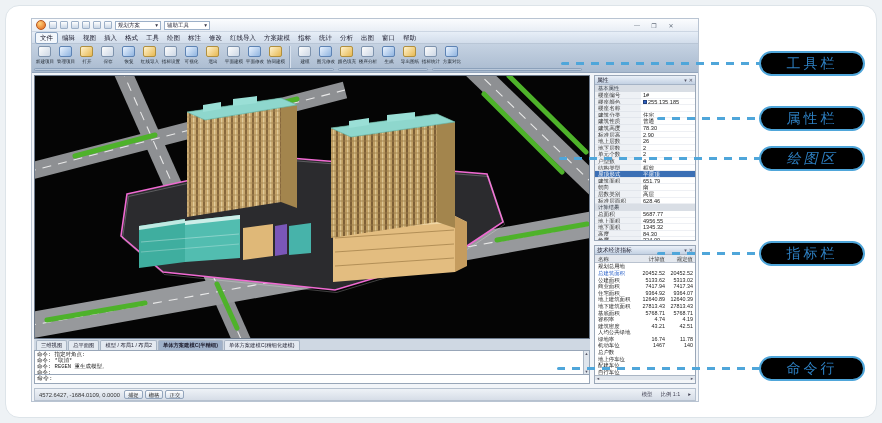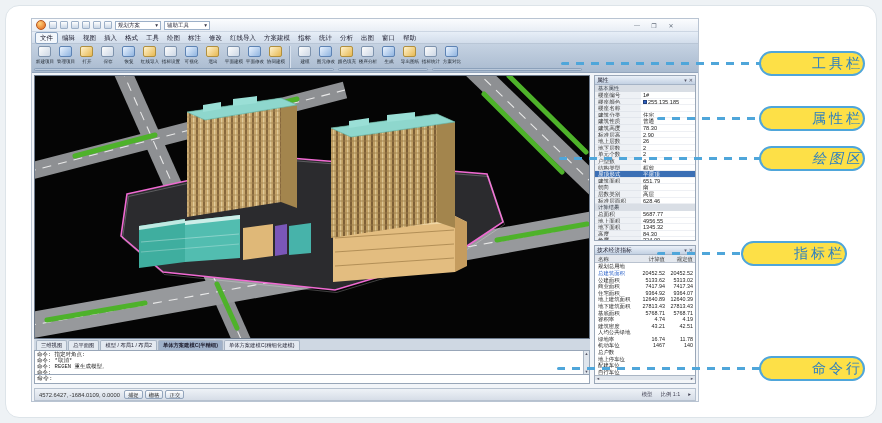--- a/index.html
+++ b/index.html
@@ -86,22 +86,22 @@
   .statusbar { margin:2px; height:13px; background:linear-gradient(#eef2f7,#d6dde7); border:1px solid #b6c1cf;
                display:flex; align-items:center; gap:4px; padding:0 4px; font-size:5.8px; color:#333; }
   .sb-btn { border:1px solid #93a5bc; background:linear-gradient(#fefefe,#d9e2ee); padding:0 3px; height:9px;
             line-height:8px; border-radius:2px; font-size:5.4px; }
   .sb-right { margin-left:auto; display:flex; gap:8px; color:#445; font-size:5.4px; }
 
   
   .callout { position:absolute; z-index:30; }
   .dash { position:absolute; height:3px; border-radius:2px;
           background:repeating-linear-gradient(90deg,#4fa6da 0 8px,transparent 8px 15px); }
-  .tag { position:absolute; width:106px; height:25px; background:#fde047; border:2px solid #4fa6da; border-radius:13px;
-         color:#2d7fc1; font-size:14px; line-height:21px; text-align:right; letter-spacing:3px; }
+  .tag { position:absolute; width:106px; height:25px; background:#000000; border:2px solid #4fa6da; border-radius:13px;
+         color:#2d7fc1; font-size:14px; line-height:21px; text-align:center; letter-spacing:3px; }
 </style>
 </head>
 <body>
 
 <div class="page">
  <div class="card">
 
   <div class="cad-window">
 
     <div class="titlebar">
@@ -650,21 +650,21 @@
   <div class="callout">
     <div class="dash" style="left:651px; top:111px; width:104px;"></div>
     <div class="tag" style="left:753px; top:100px;">属性栏</div>
   </div>
   <div class="callout">
     <div class="dash" style="left:553px; top:151px; width:202px;"></div>
     <div class="tag" style="left:753px; top:140px;font-style:italic;">绘图区</div>
   </div>
   <div class="callout">
     <div class="dash" style="left:651px; top:246px; width:104px;"></div>
-    <div class="tag" style="left:735px; top:235px;">指标栏</div>
+    <div class="tag" style="left:753px; top:235px;">指标栏</div>
   </div>
   <div class="callout">
     <div class="dash" style="left:551px; top:361px; width:204px;"></div>
     <div class="tag" style="left:753px; top:350px;">命令行</div>
   </div>
 
  </div>
 </div>
 
 </body></html>

